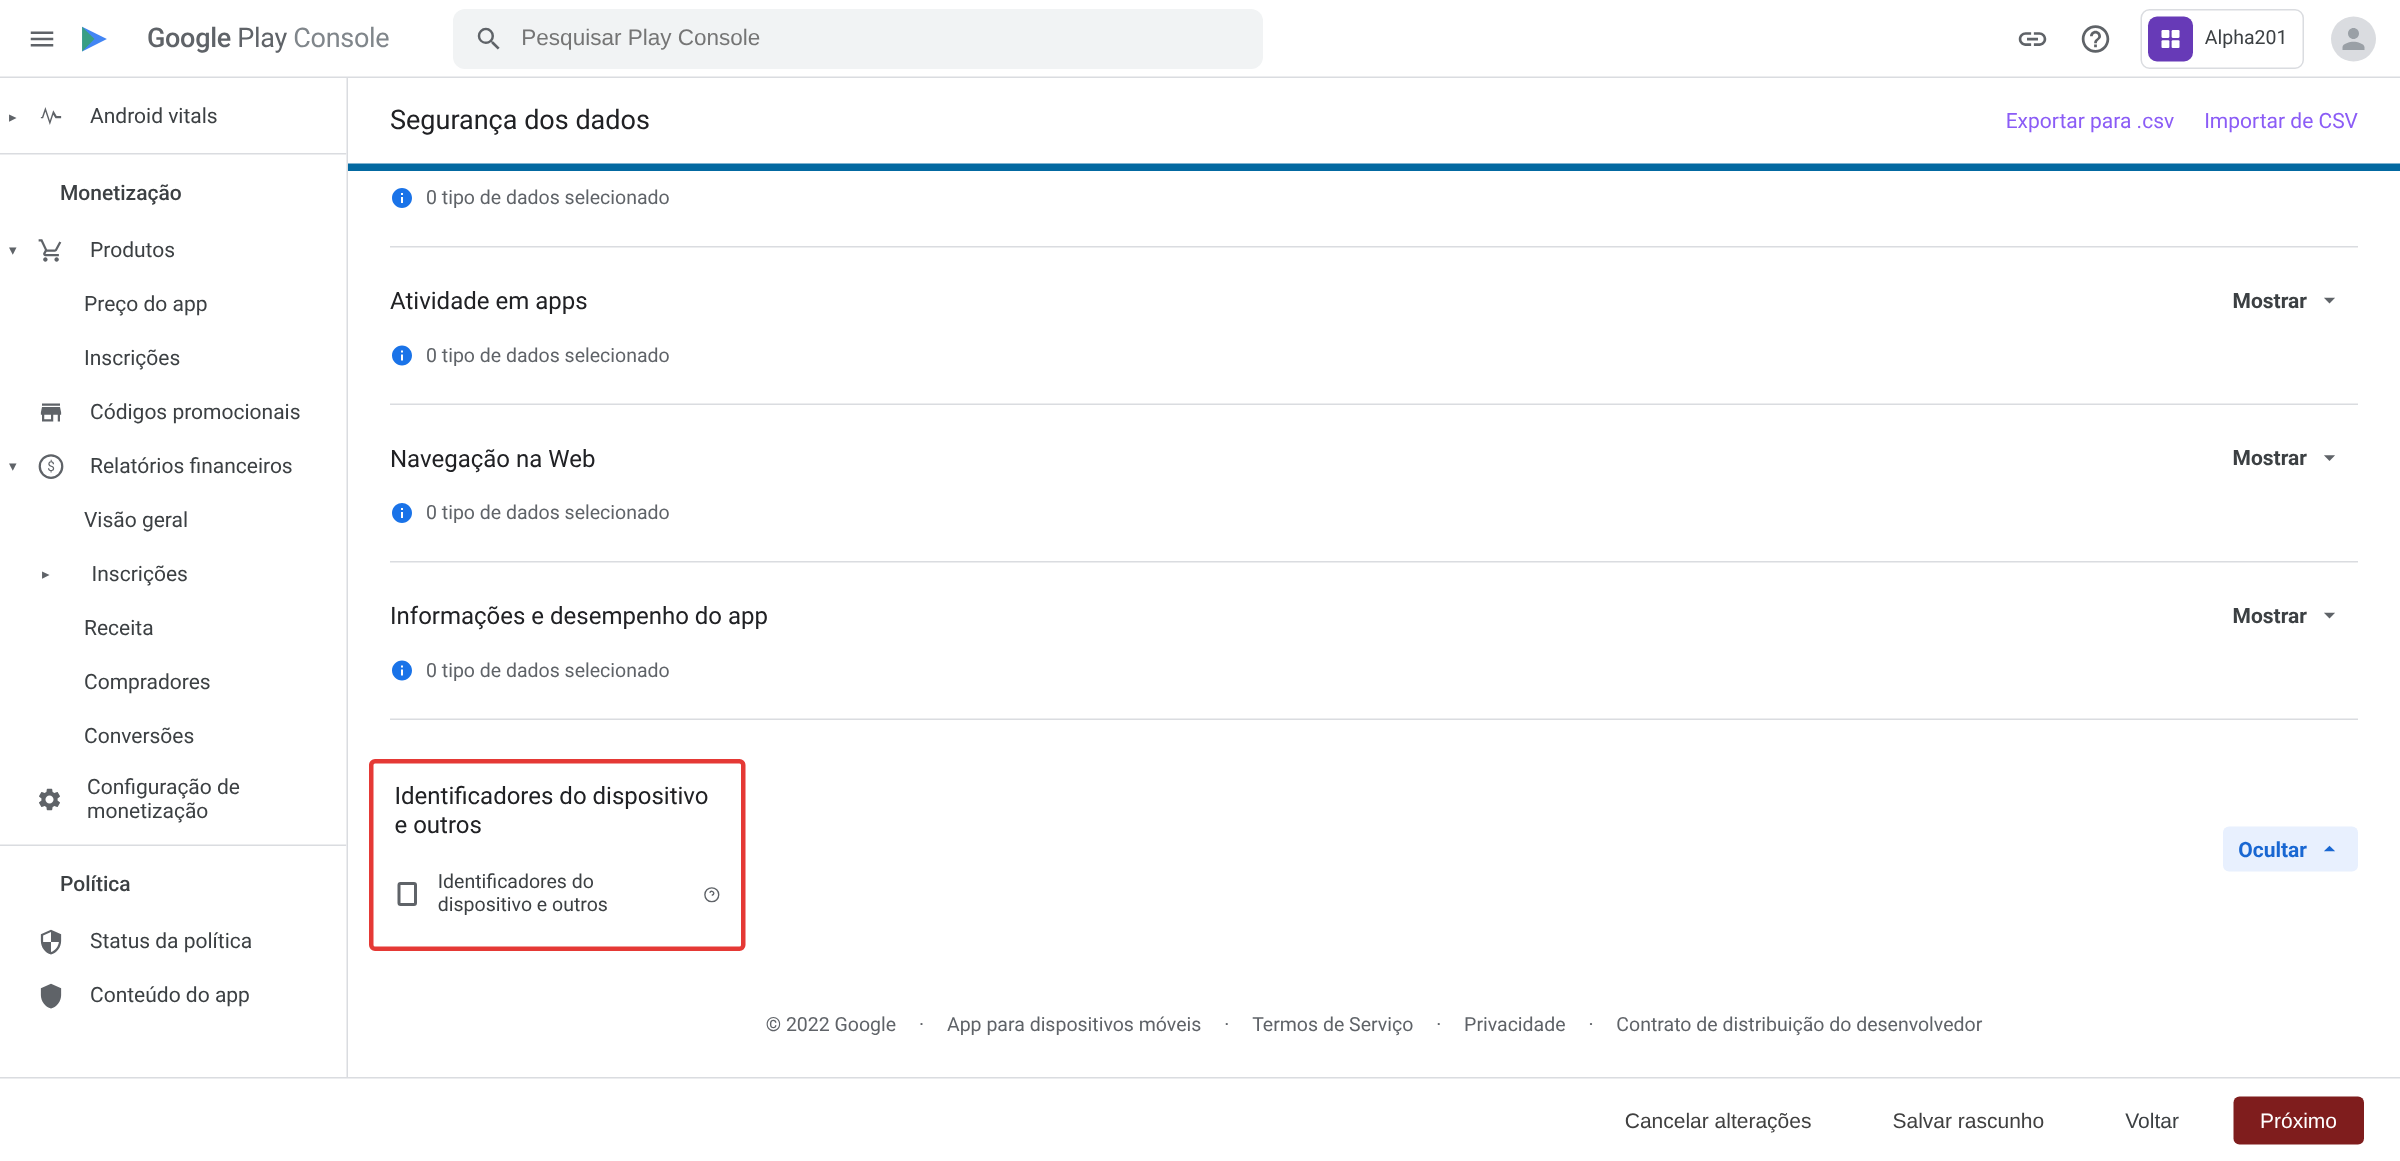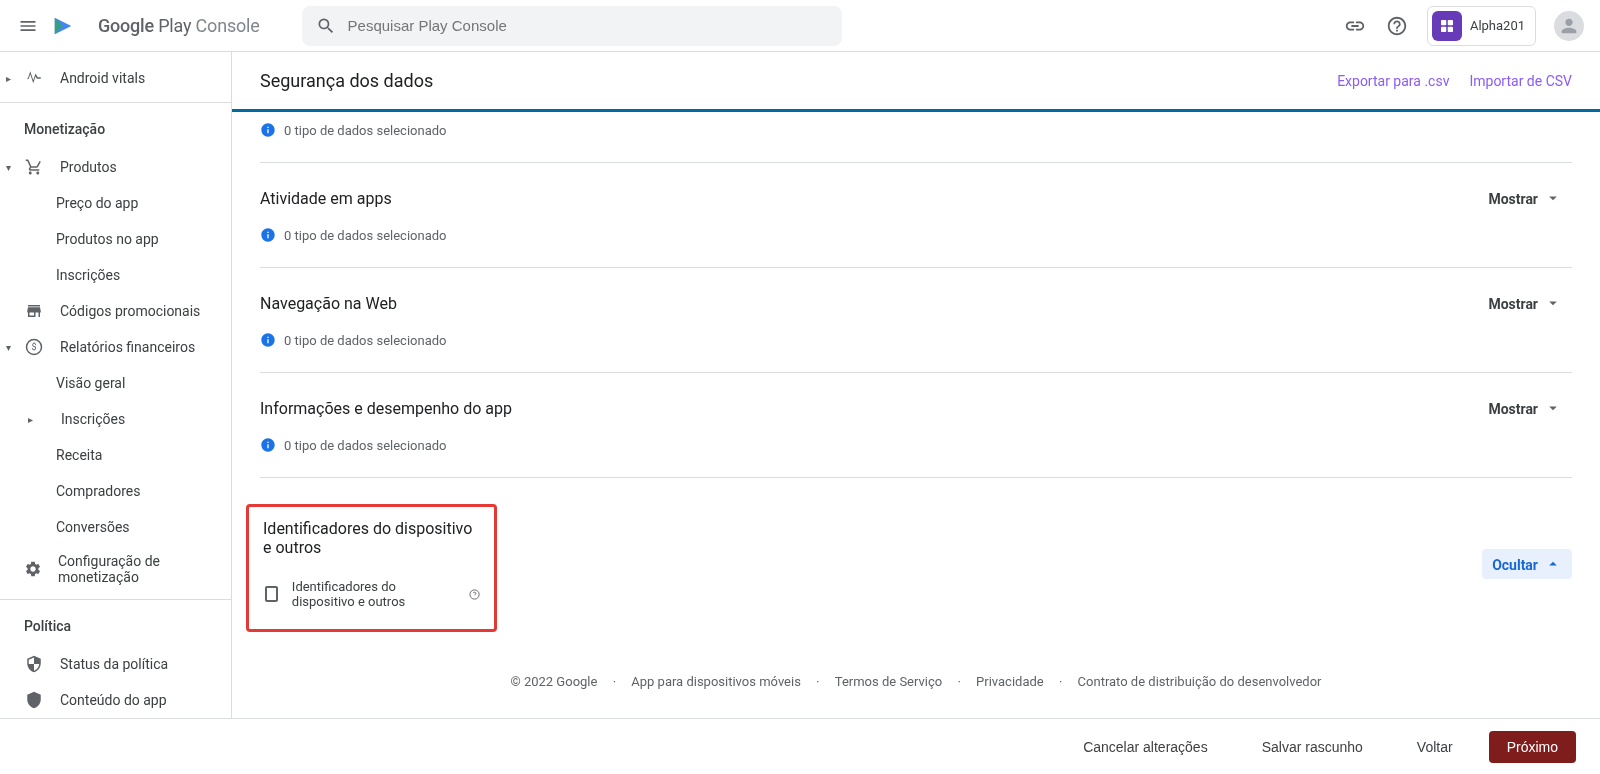--- a/index.html
+++ b/index.html
@@ -17,31 +17,31 @@
     .search-box input { border: none; background: transparent; outline: none; font-size: 15px; flex: 1; color: #5f6368; }
     .header-right { margin-left: auto; display: flex; align-items: center; gap: 18px; }
     .link-icon, .help-icon { width: 24px; height: 24px; display: flex; align-items: center; justify-content: center; cursor: pointer; color: #5f6368; }
     .account-chip { display: flex; align-items: center; gap: 8px; border: 1px solid #dadce0; border-radius: 6px; padding: 4px 10px 4px 4px; }
     .account-badge { width: 30px; height: 30px; background: #673ab7; border-radius: 6px; display: flex; align-items: center; justify-content: center; color: #fff; font-size: 14px; }
     .account-name { font-size: 13px; color: #3c4043; }
     .avatar { width: 30px; height: 30px; border-radius: 50%; background: #dadce0; display: flex; align-items: center; justify-content: center; }
     
     .layout { display: flex; height: calc(100vh - 52px - 56px); }
     .sidebar { width: 232px; border-right: 1px solid #dadce0; overflow-y: auto; padding: 8px 0; }
-    .side-section-title { padding: 12px 24px; font-size: 14px; color: #3c4043; font-weight: 500; }
+    .side-section-title { padding: 12px 40px; font-size: 14px; color: #3c4043; font-weight: 500; }
     .side-item { display: flex; align-items: center; padding: 8px 24px; gap: 16px; font-size: 14px; color: #3c4043; cursor: pointer; min-height: 36px; }
     .side-item.sub { padding-left: 56px; }
     .side-item.sub2 { padding-left: 56px; position: relative; }
     .side-icon { width: 20px; height: 20px; display: flex; align-items: center; justify-content: center; color: #5f6368; }
     .expand-arrow { position: absolute; left: 6px; color: #5f6368; font-size: 10px; }
     .expand-arrow2 { margin-left: -42px; margin-right: 22px; color: #5f6368; font-size: 10px; }
     .side-divider { height: 1px; background: #dadce0; margin: 6px 0; }
     
     .main { flex: 1; overflow-y: auto; padding: 0; position: relative; }
-    .page-header { display: flex; align-items: center; justify-content: space-between; padding: 18px 28px 18px 28px; border-bottom: 3px solid #0369a1; position: sticky; top: 0; background: #fff; }
+    .page-header { display: flex; align-items: center; justify-content: space-between; padding: 18px 28px 18px 28px; border-bottom: 5px solid #0369a1; position: sticky; top: 0; background: #fff; }
     .page-title { font-size: 18px; font-weight: 400; color: #202124; }
     .page-actions { display: flex; gap: 20px; }
     .text-link { color: #8b5cf6; font-size: 14px; cursor: pointer; }
     
     .content { padding: 0 28px; }
     .info-line { display: flex; align-items: center; gap: 8px; padding: 10px 0 16px 0; color: #5f6368; font-size: 13px; }
     .info-icon { width: 16px; height: 16px; color: #1a73e8; }
     
     .section { border-bottom: 1px solid #dadce0; padding-bottom: 8px; margin-bottom: 0; }
     .section-row { display: flex; align-items: center; justify-content: space-between; padding: 20px 0 4px 0; }
@@ -141,23 +141,20 @@
       <span class="expand-arrow">▾</span>
       <span class="side-icon">
           <svg width="18" height="18" viewBox="0 0 24 24" fill="#5f6368">
             <path d="M7 18c-1.1 0-2 .9-2 2s.9 2 2 2 2-.9 2-2-.9-2-2-2zm10 0c-1.1 0-2 .9-2 2s.9 2 2 2 2-.9 2-2-.9-2-2-2zM7.17 14.75l.03-.12L8.1 13h7.45c.75 0 1.41-.41 1.75-1.03l3.86-7.01L19.42 4l-3.87 7H8.53L4.27 2H1v2h2l3.6 7.59-1.35 2.44C4.52 15.37 5.48 17 7 17h12v-2H7.42c-.14 0-.25-.11-.25-.25z"></path>
           </svg>
         </span>
       <span>Produtos</span>
     </div>
     <div class="side-item sub">
         <span>Preço do app</span>
-      </div>
-    <div class="side-item sub">
-        <span>Produtos no app</span>
       </div>
     <div class="side-item sub">
         <span>Inscrições</span>
       </div>
     <div class="side-item">
       <span class="side-icon">
           <svg width="18" height="18" viewBox="0 0 24 24" fill="#5f6368">
             <path d="M20 4H4v2h16V4zm1 10v-2l-1-5H4l-1 5v2h1v6h10v-6h4v6h2v-6h1zm-9 4H6v-4h6v4z"></path>
           </svg>
         </span>

